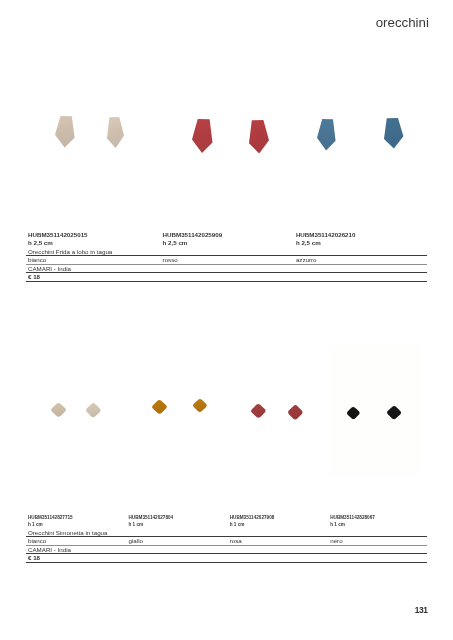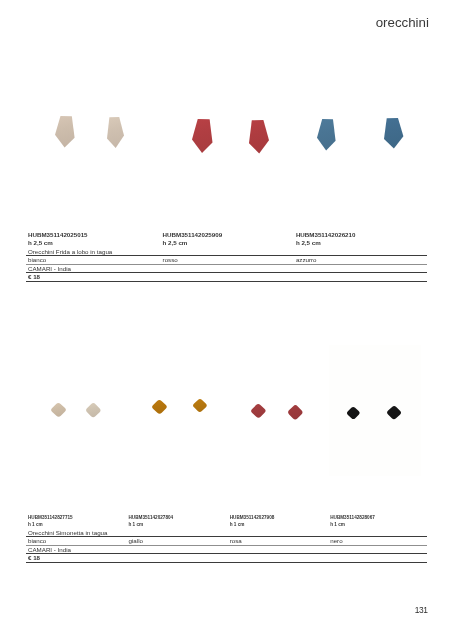--- a/index.html
+++ b/index.html
@@ -6,21 +6,21 @@
   html,body{margin:0;padding:0;}
   body{width:453px;height:640px;background:#ffffff;
        font-family:"Liberation Sans",sans-serif;
        -webkit-font-smoothing:antialiased;overflow:hidden;}
   .page{position:absolute;left:0;top:0;width:453px;height:532px;background:#ffffff;}
 
   .page-title{position:absolute;left:375.7px;top:16px;width:70px;
               font-size:13.3px;color:#3a3a3a;letter-spacing:0px;
               white-space:nowrap;line-height:1;}
   .page-num{position:absolute;left:414.8px;top:606px;
-            font-size:8.4px;font-weight:normal;color:#2e2e2e;
+            font-size:8.4px;font-weight:bold;color:#2e2e2e;
             letter-spacing:-0.42px;line-height:1;}
 
   .backdrop{position:absolute;}
 
   svg.art{position:absolute;overflow:visible;}
 
   .spec{position:absolute;left:26px;width:401px;}
   .spec .cell{position:absolute;font-size:6.2px;color:#343434;
               white-space:nowrap;line-height:1;}
   .spec .code{font-weight:bold;}

